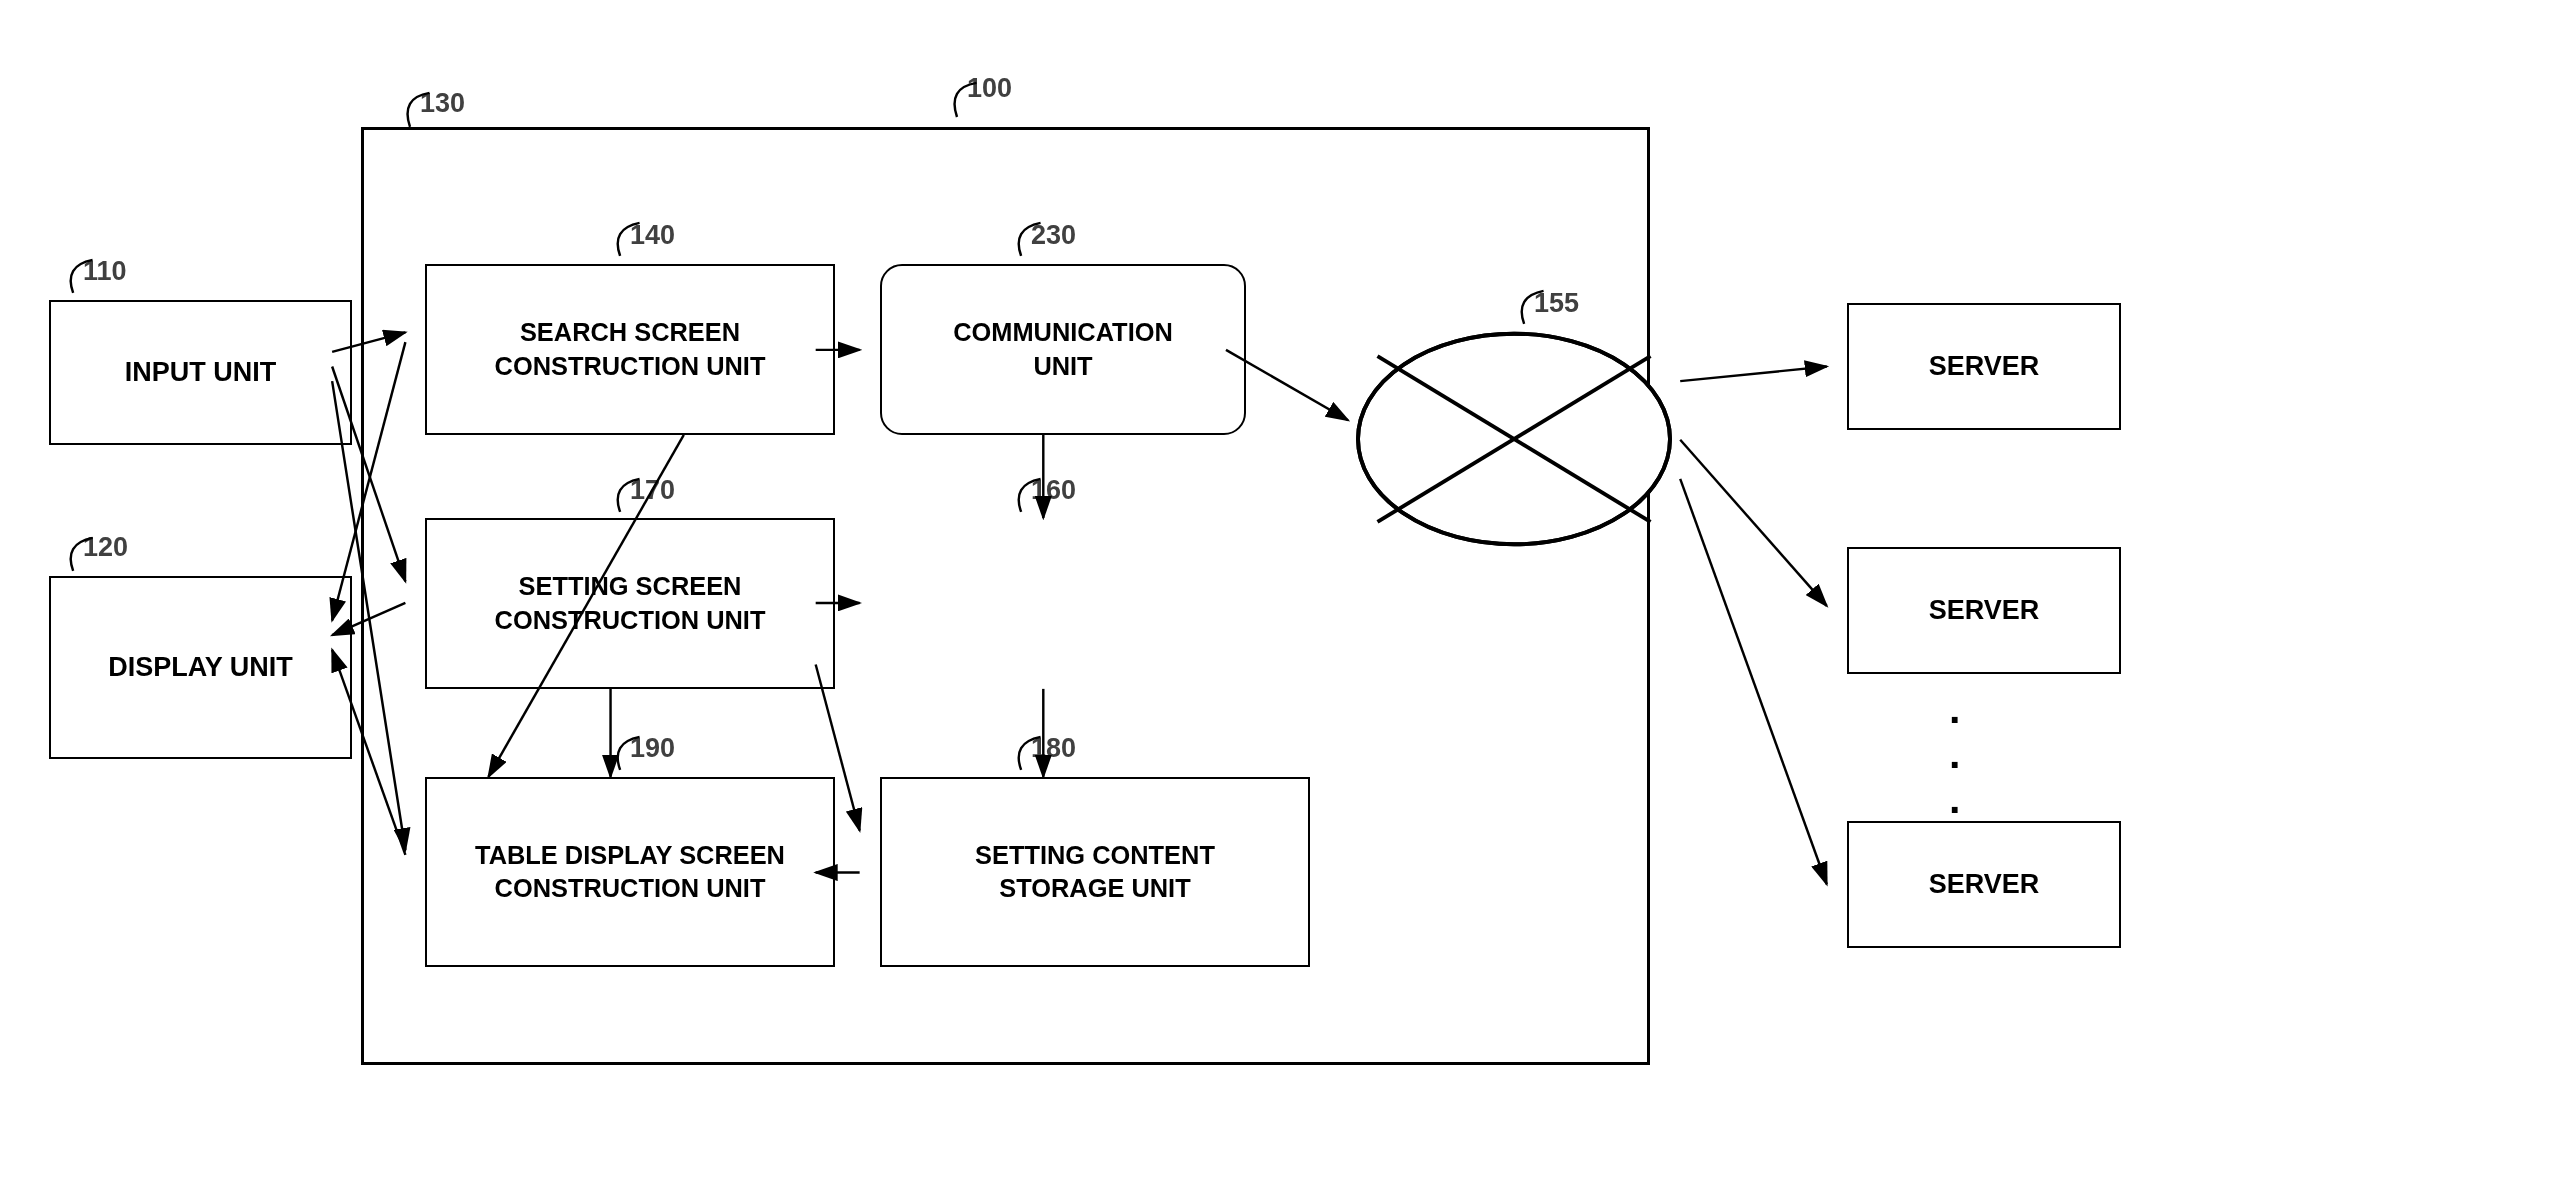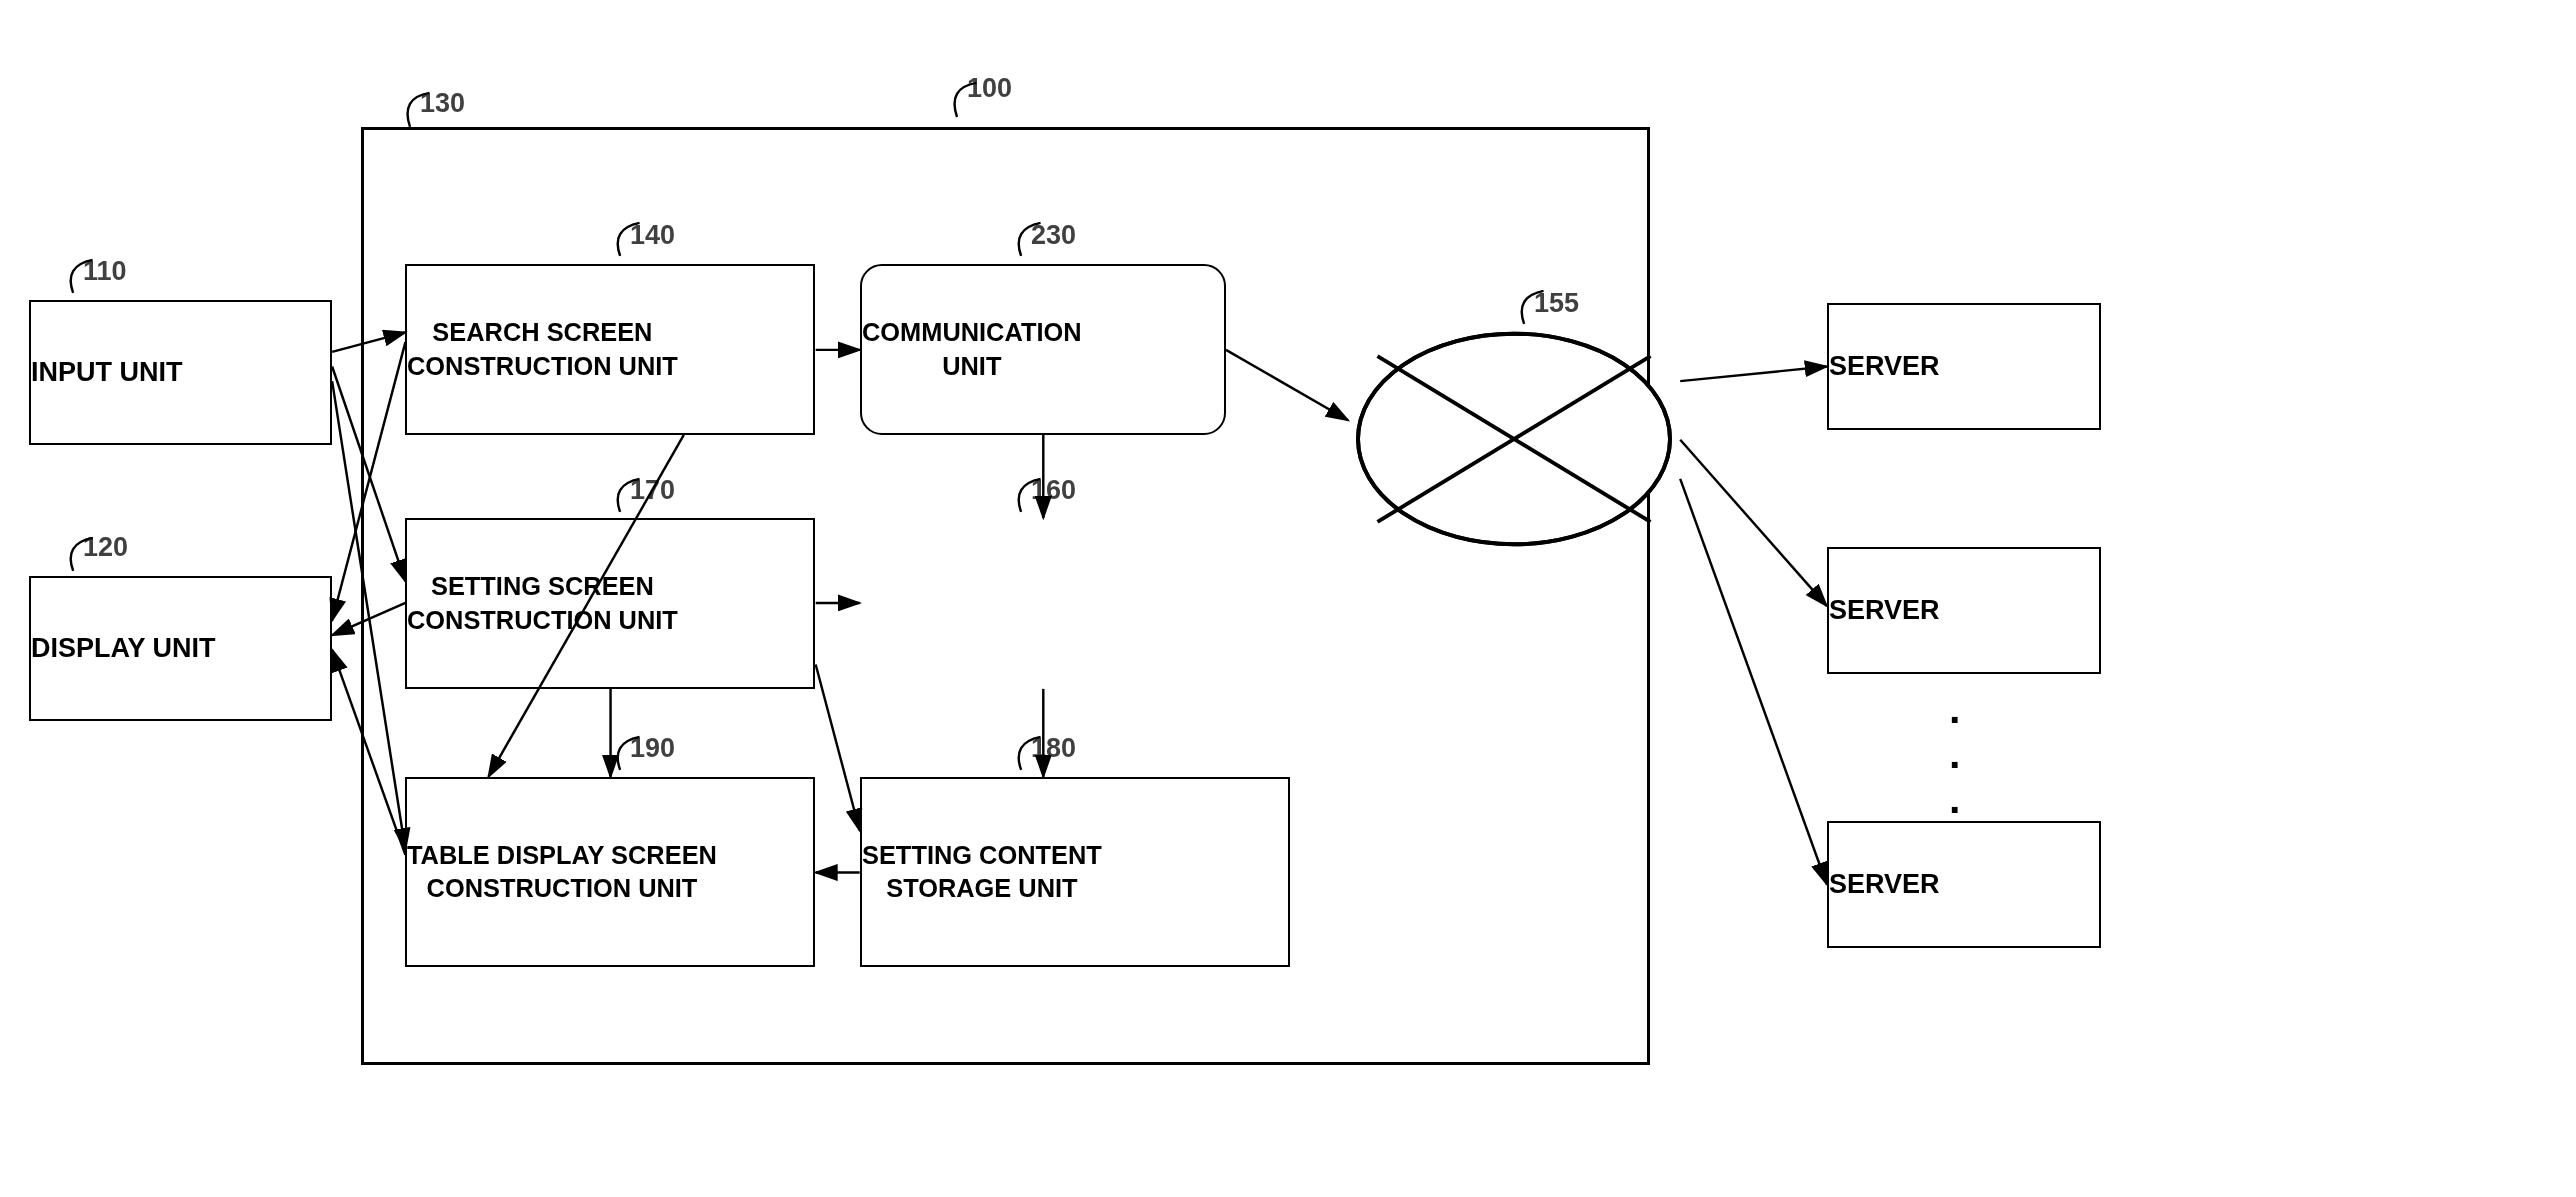--- a/index.html
+++ b/index.html
@@ -15,25 +15,27 @@
       position: absolute;
       top: 0; left: 0;
       width: 100%; height: 100%;
     }
     .block {
       position: absolute;
       border: 2.9px solid #000;
       background: #fff;
       display: flex;
       align-items: center;
+      justify-content: center;
       text-align: center;
       font-size: 27px;
       font-weight: bold;
       font-family: Arial, sans-serif;
       line-height: 1.3;
+      margin-left: 20px;
     }
     .outer-block {
       position: absolute;
       border: 3.9px solid #000;
       background: #fff;
     }
     .label-tag {
       position: absolute;
       font-size: 27px;
       font-weight: bold;
@@ -70,21 +72,21 @@
 
   <div class="block" style="left:29px; top:300px; width:303px; height:145px;">
     <span>INPUT UNIT</span>
   </div>
 
   <div class="label-tag" style="left:83px; top:256px;">110</div>
   <svg style="position:absolute;top:250px;left:44px;width:68px;height:49px;pointer-events:none;" viewBox="0 0 70 50" width="68" height="49">
     <path d="M30,44 Q20,16 50,10" stroke="#000" stroke-width="2.5" fill="none"></path>
   </svg>
 
-  <div class="block" style="left:29px; top:576px; width:303px; height:145px;">
+  <div class="block" style="left:29px; top:576px; width:303px; height:183px;">
     <span>DISPLAY UNIT</span>
   </div>
 
   <div class="label-tag" style="left:83px; top:532px;">120</div>
   <svg style="position:absolute;top:528px;left:44px;width:68px;height:49px;pointer-events:none;" viewBox="0 0 70 50" width="68" height="49">
     <path d="M30,44 Q20,16 50,10" stroke="#000" stroke-width="2.5" fill="none"></path>
   </svg>
 
   <div class="block" style="left:405px; top:264px; width:410px; height:171px; font-size:25.4px;">
     <span>SEARCH SCREEN<br>CONSTRUCTION UNIT</span>

